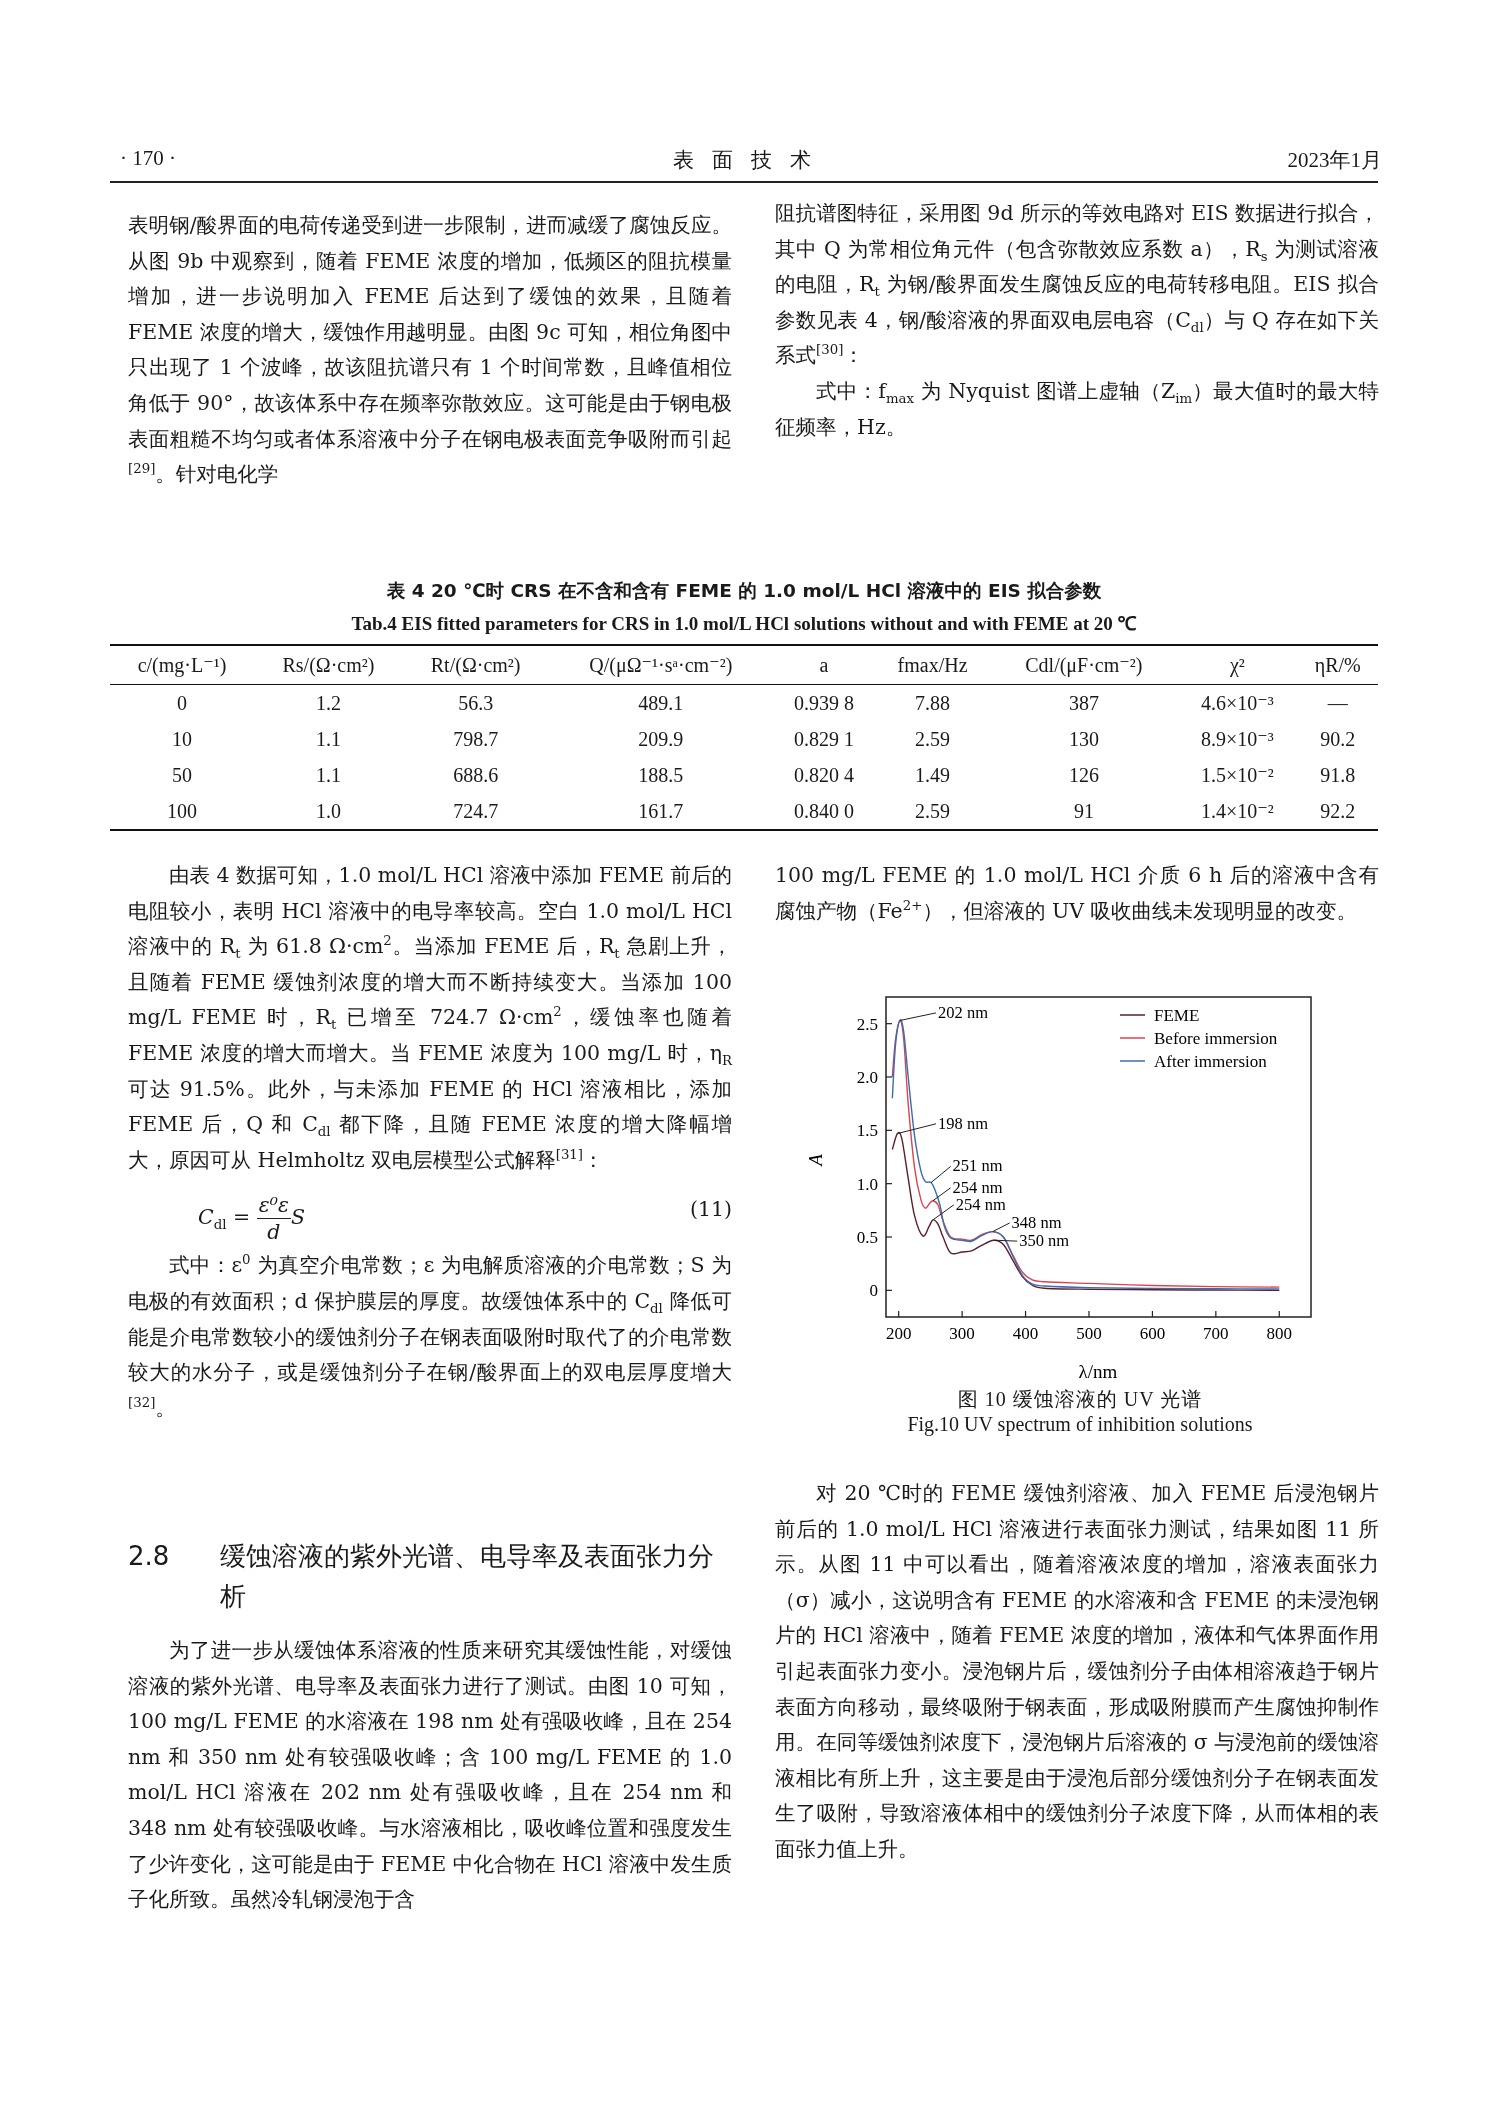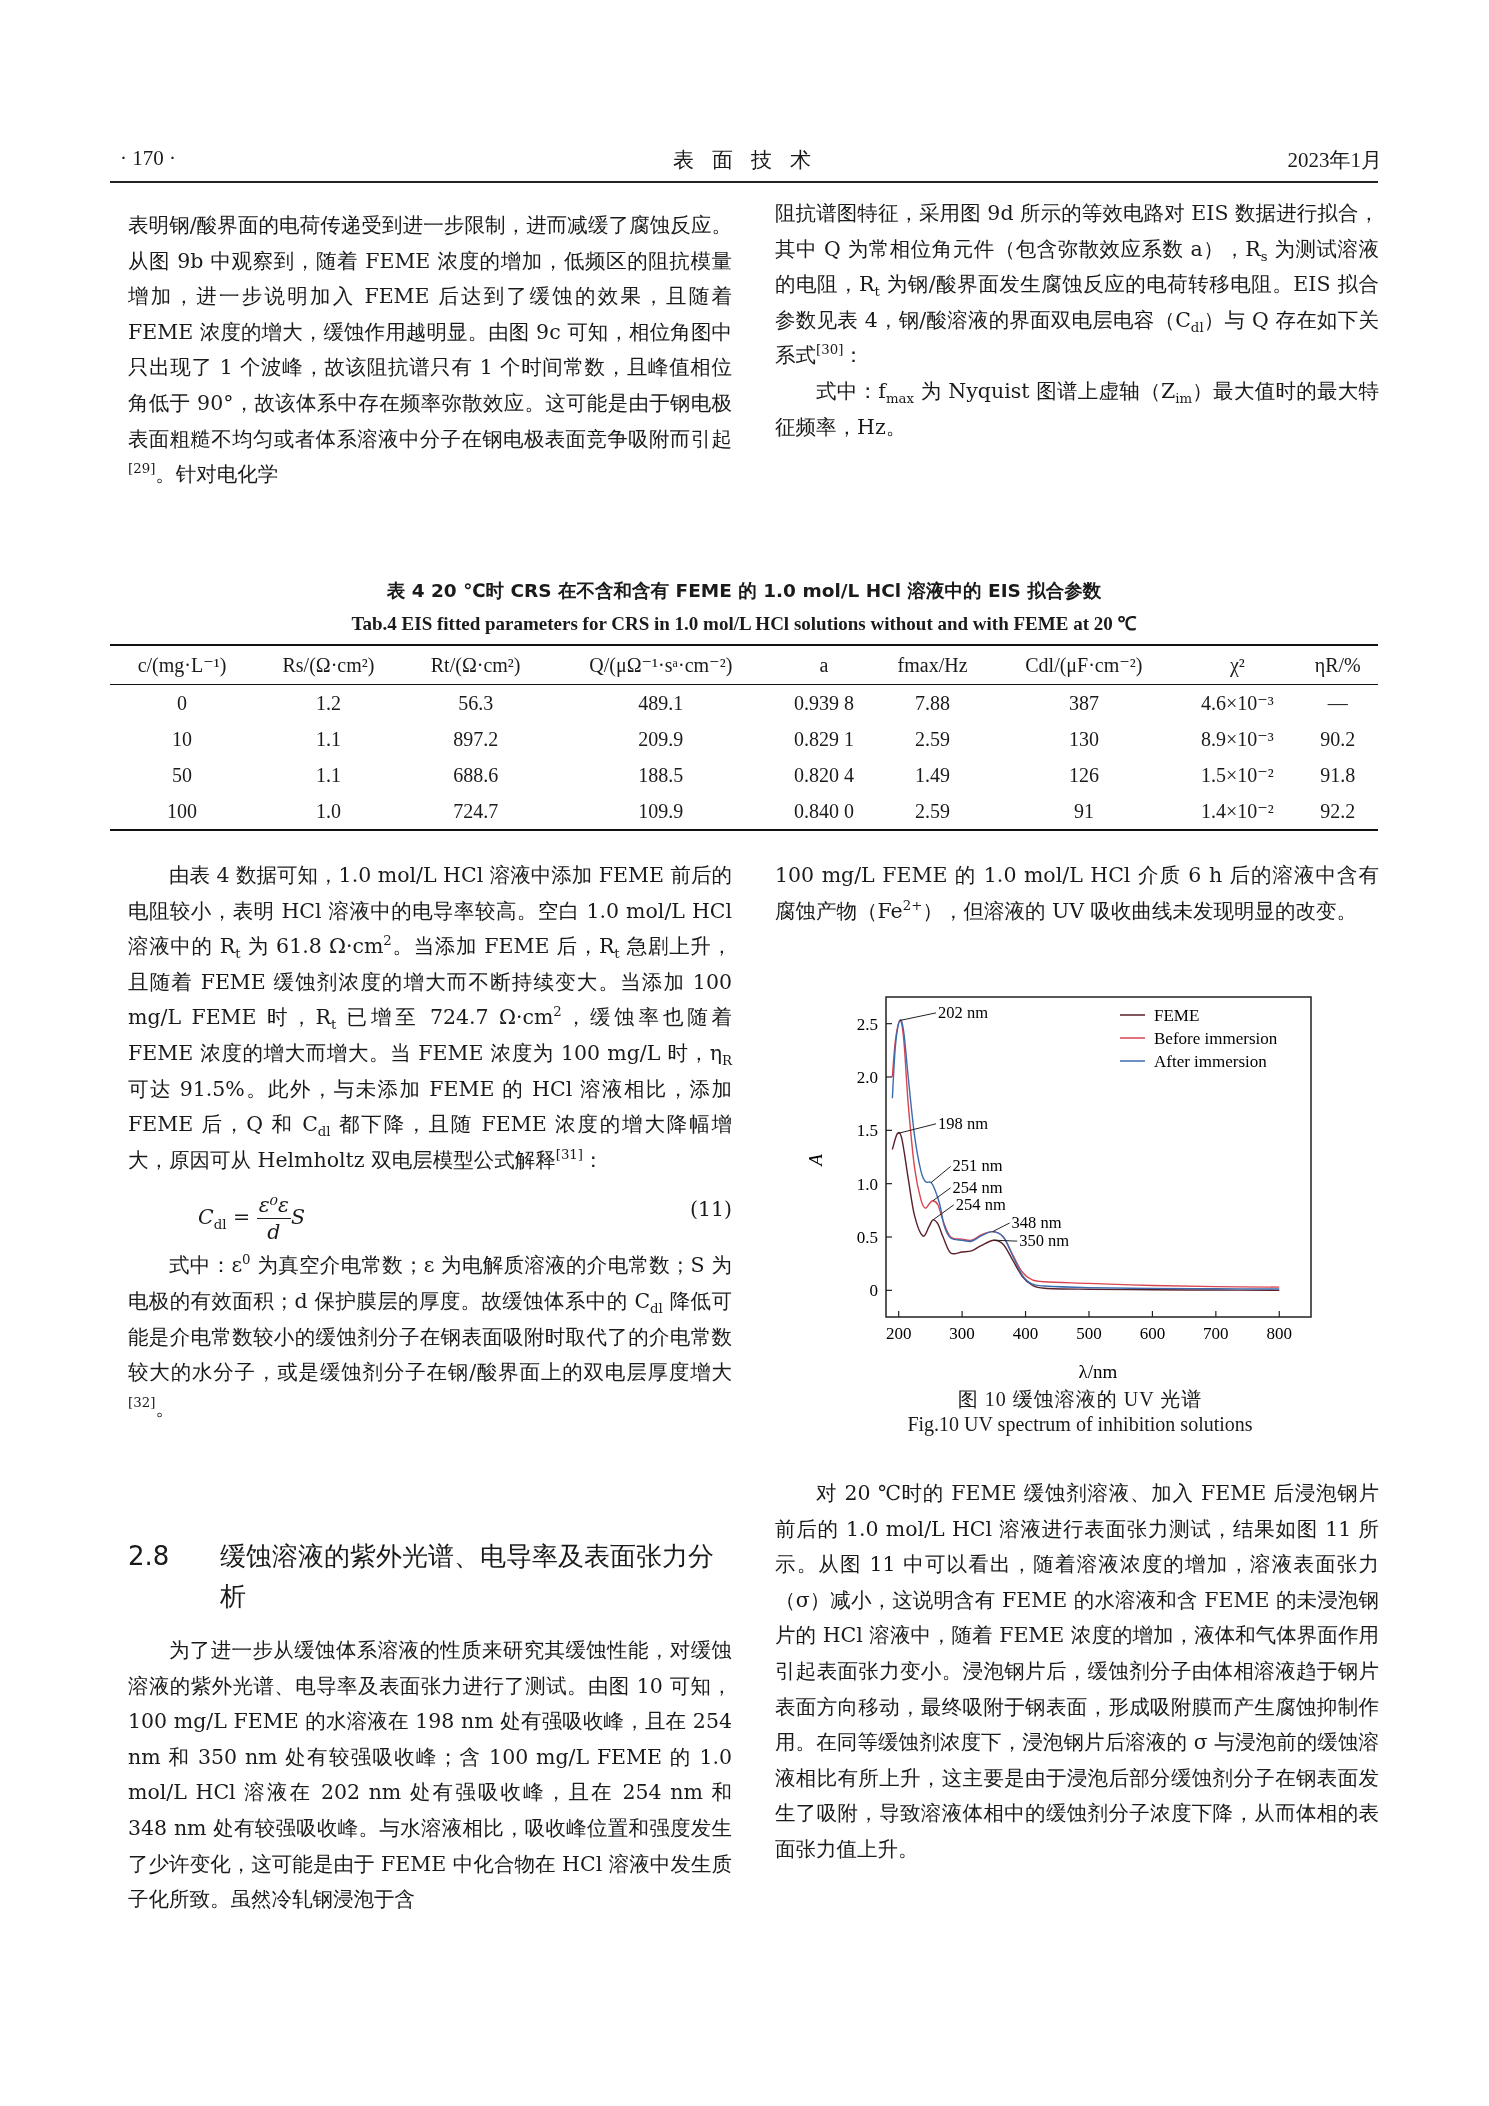--- a/index.html
+++ b/index.html
@@ -85,21 +85,21 @@
         <td>489.1</td>
         <td>0.939 8</td>
         <td>7.88</td>
         <td>387</td>
         <td>4.6×10⁻³</td>
         <td>—</td>
       </tr>
       <tr>
         <td>10</td>
         <td>1.1</td>
-        <td>897.2</td>
+        <td>798.7</td>
         <td>209.9</td>
         <td>0.829 1</td>
         <td>2.59</td>
         <td>130</td>
         <td>8.9×10⁻³</td>
         <td>90.2</td>
       </tr>
       <tr>
         <td>50</td>
         <td>1.1</td>
@@ -108,21 +108,21 @@
         <td>0.820 4</td>
         <td>1.49</td>
         <td>126</td>
         <td>1.5×10⁻²</td>
         <td>91.8</td>
       </tr>
       <tr>
         <td>100</td>
         <td>1.0</td>
         <td>724.7</td>
-        <td>109.9</td>
+        <td>161.7</td>
         <td>0.840 0</td>
         <td>2.59</td>
         <td>91</td>
         <td>1.4×10⁻²</td>
         <td>92.2</td>
       </tr>
     </tbody>
 </table>
 
 <div class="col colL" style="top:858px;">

